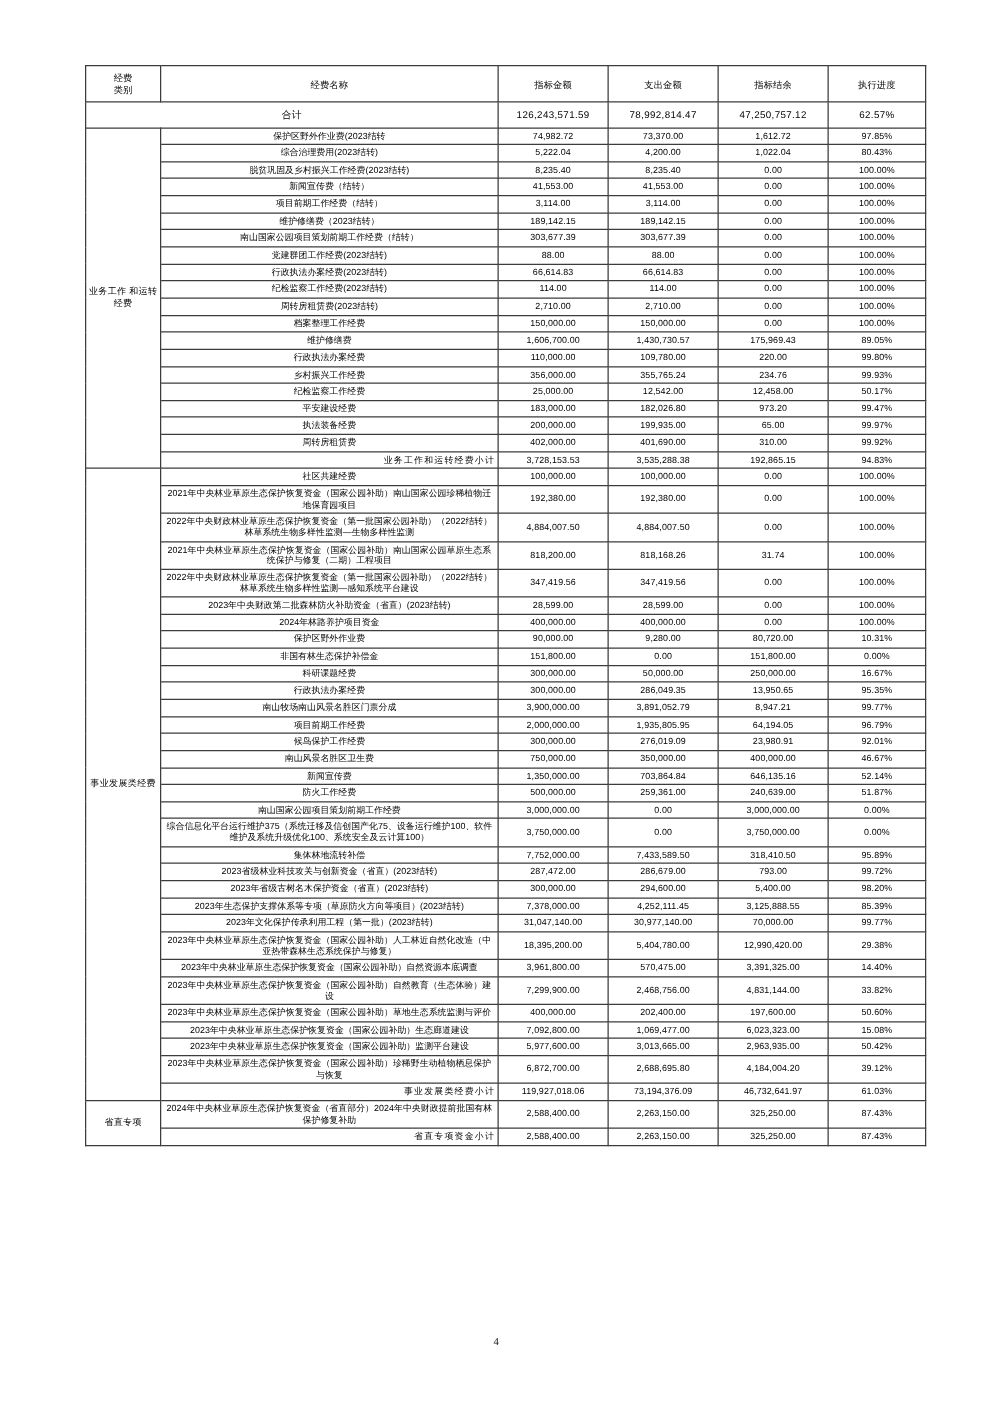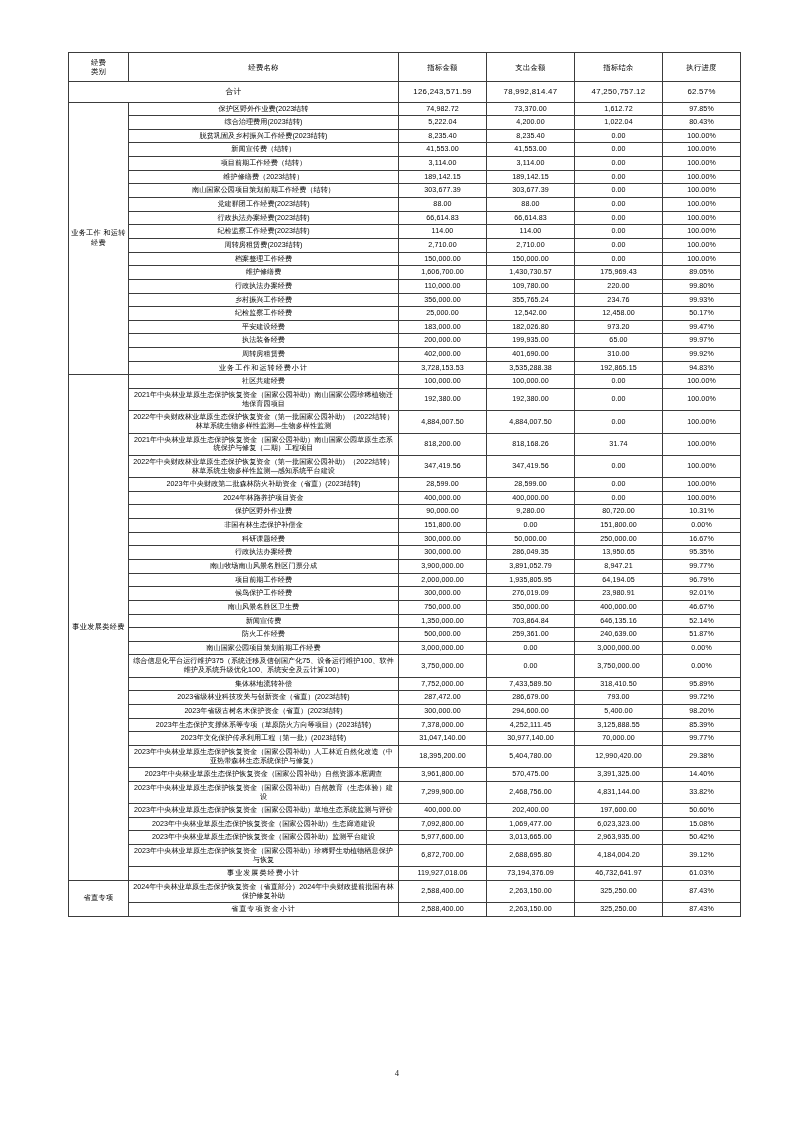--- a/index.html
+++ b/index.html
@@ -79,20 +79,21 @@
     letter-spacing: 0.1px;
     white-space: nowrap;
   }
   tr.total-row td {
     font-size: 7.8px;
     padding: 5px 2px;
     letter-spacing: 0.3px;
   }
   tr.subtotal-row td.name-cell {
     letter-spacing: 1px;
+    text-align: right;
   }
   .page-number {
     position: absolute;
     left: 0;
     right: 0;
     top: 1068px;
     text-align: center;
     font-size: 8.6px;
     font-family: "Liberation Serif", "DejaVu Serif", serif;
     color: #1a1a1a;

